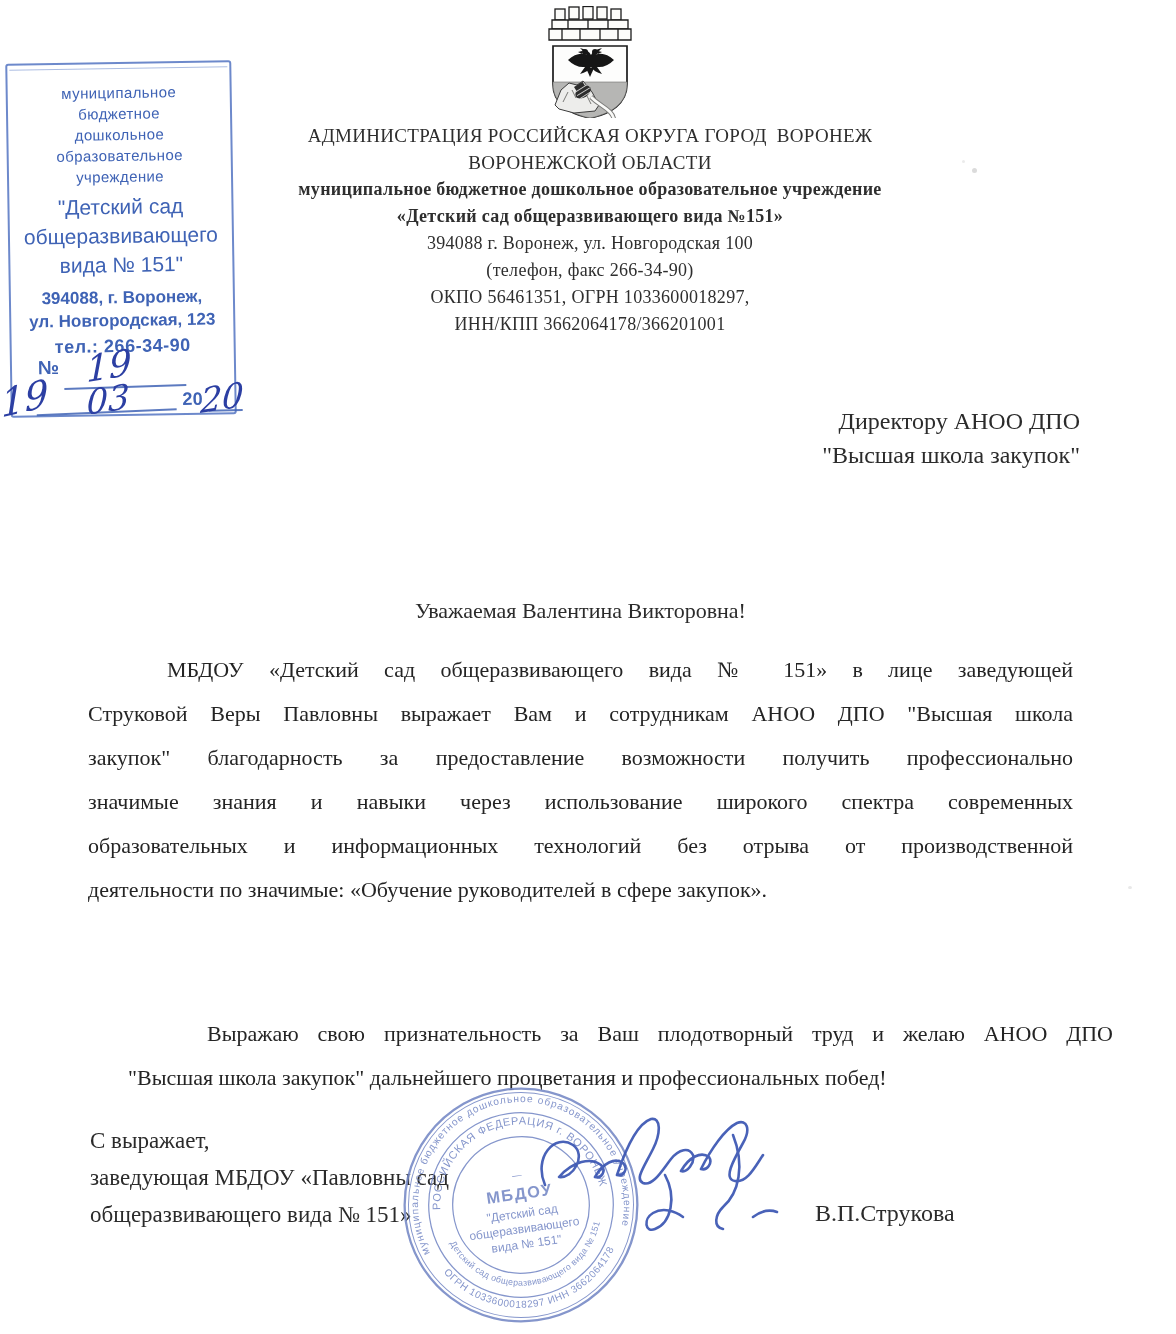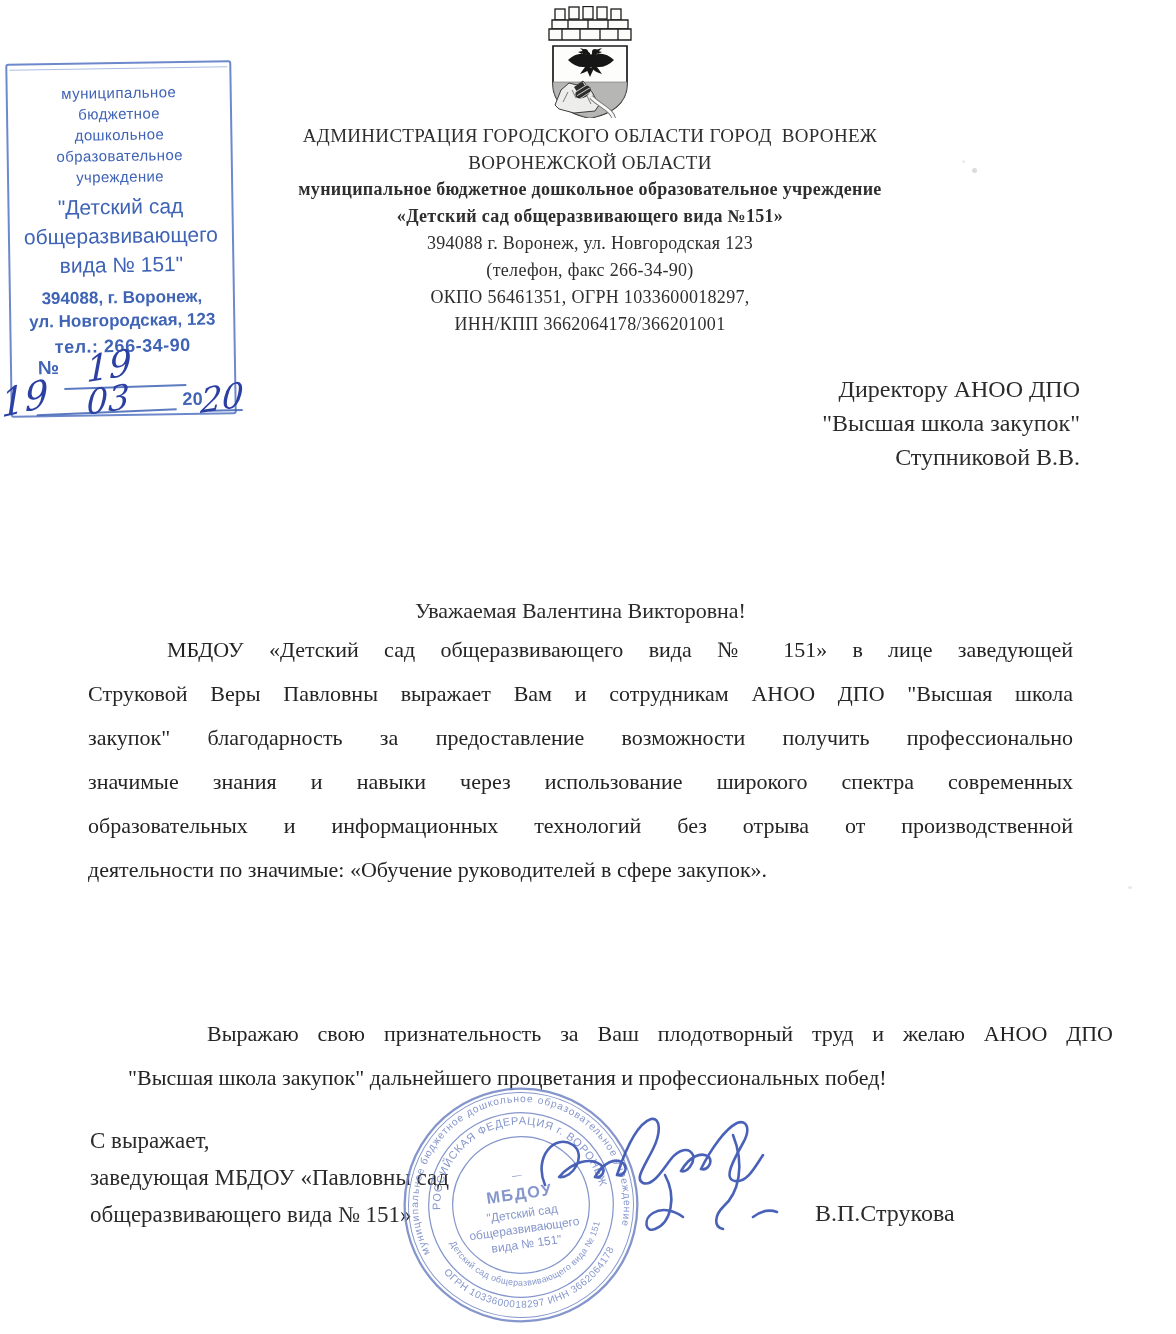--- a/index.html
+++ b/index.html
@@ -36,25 +36,25 @@
   .hand-day{left:-12px; top:314px; font-size:38px; transform:rotate(-12deg) skewX(-12deg);}
   .hand-month{left:74px; top:318px; font-size:34px; transform:rotate(-8deg) skewX(-10deg);}
   .hand-year{left:188px; top:318px; font-size:34px; transform:rotate(-8deg) skewX(-12deg);}
   
   .emblem{position:absolute; left:538px; top:6px; width:104px; height:112px;}
   .letterhead{position:absolute; left:268px; top:122px; width:644px; text-align:center;}
   .lh-line{white-space:pre-wrap; font-size:19px; line-height:27px; letter-spacing:.3px; color:#2e2e2e;}
   .lh-line.b{font-weight:bold; font-size:18px;}
   .lh-line.s{font-size:18px;}
   
-  .recipient{position:absolute; left:770px; top:372px; width:310px; text-align:right; font-size:24px; line-height:34px; color:#2b2b2b;}
+  .recipient{position:absolute; left:770px; top:404px; width:310px; text-align:right; font-size:24px; line-height:34px; color:#2b2b2b;}
   
   .salutation{position:absolute; left:88px; top:598px; width:985px; text-align:center; font-size:22px; color:#2b2b2b;}
   .para{position:absolute; left:88px; width:985px; font-size:22px; color:#242424;}
-  .p1{top:628px;}
+  .p1{top:648px;}
   .p2{top:1012px;margin-left:40px;}
   .jline{height:44px; line-height:44px; text-align:justify; text-align-last:justify; white-space:nowrap;}
   .jline.last{text-align-last:left;}
   .indent{padding-left:79px;}
   
   .closing{position:absolute; left:90px; top:1122px; width:420px; font-size:23px; line-height:37px; color:#2b2b2b;}
   .signer-name{position:absolute; left:815px; top:1200px; font-size:24px; color:#2b2b2b;}
   
   .round-stamp{position:absolute; left:396px; top:1080px; width:250px; height:250px; opacity:.88;}
   .signature{position:absolute; left:515px; top:1105px; width:300px; height:160px;}
@@ -131,34 +131,33 @@
         <ellipse cx="45" cy="86" rx="8.5" ry="5.5" fill="#2d2d2d"></ellipse>
         <rect x="40" y="77" width="10" height="5" fill="#2d2d2d"></rect>
         <path d="M38 82 h14 M38 86 h15 M39 90 h13" stroke="#cfcfcd" stroke-width=".9"></path>
       </g>
       <path d="M53 91 c7 7 13 9 19 15 c3 3 4 6 4 9" stroke="#7d7d7b" stroke-width="4.6" fill="none"></path>
       <path d="M53 91 c7 7 13 9 19 15 c3 3 4 6 4 9" stroke="#fafaf8" stroke-width="2.6" fill="none"></path>
     </g>
   </svg>
 
   <div class="letterhead">
-    <div class="lh-line">АДМИНИСТРАЦИЯ ГОРОДСКОГО ОБЛАСТИ ГОРОД  ВОРОНЕЖ</div>
+    <div class="lh-line">АДМИНИСТРАЦИЯ РОССИЙСКАЯ ОКРУГА ГОРОД  ВОРОНЕЖ</div>
     <div class="lh-line">ВОРОНЕЖСКОЙ ОБЛАСТИ</div>
     <div class="lh-line b">муниципальное бюджетное дошкольное образовательное учреждение</div>
     <div class="lh-line b">«Детский сад общеразвивающего вида №151»</div>
-    <div class="lh-line s">394088 г. Воронеж, ул. Новгородская 123</div>
+    <div class="lh-line s">394088 г. Воронеж, ул. Новгородская 100</div>
     <div class="lh-line s">(телефон, факс 266-34-90)</div>
     <div class="lh-line s">ОКПО 56461351, ОГРН 1033600018297,</div>
     <div class="lh-line s">ИНН/КПП 3662064178/366201001</div>
   </div>
 
   <div class="recipient">
     <div>Директору АНОО ДПО</div>
     <div>"Высшая школа закупок"</div>
-    <div>Ступниковой В.В.</div>
   </div>
 
   <div class="salutation">Уважаемая Валентина Викторовна!</div>
 
   <div class="para p1">
     <div class="jline indent">МБДОУ «Детский сад общеразвивающего вида № 151» в лице заведующей</div>
     <div class="jline">Струковой Веры Павловны выражает Вам и сотрудникам АНОО ДПО "Высшая школа</div>
     <div class="jline">закупок" благодарность за предоставление возможности получить профессионально</div>
     <div class="jline">значимые знания и навыки через использование широкого спектра современных</div>
     <div class="jline">образовательных и информационных технологий без отрыва от производственной</div>

